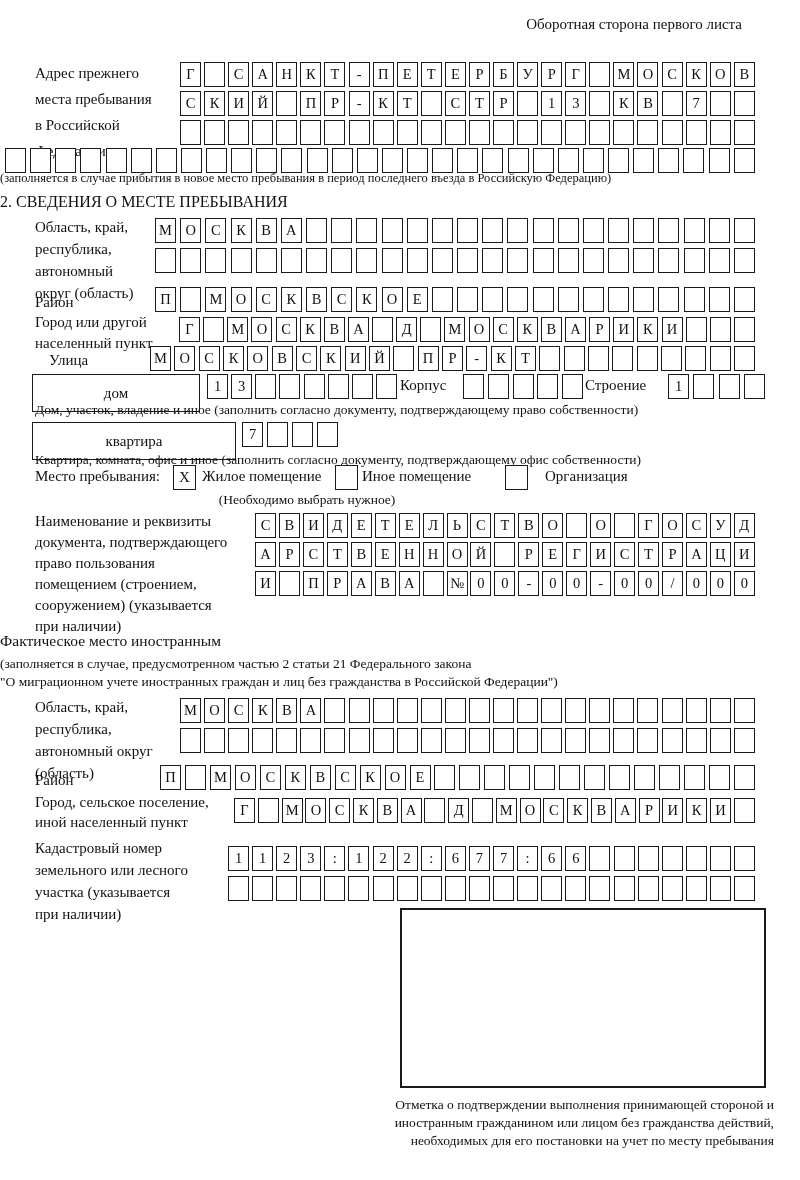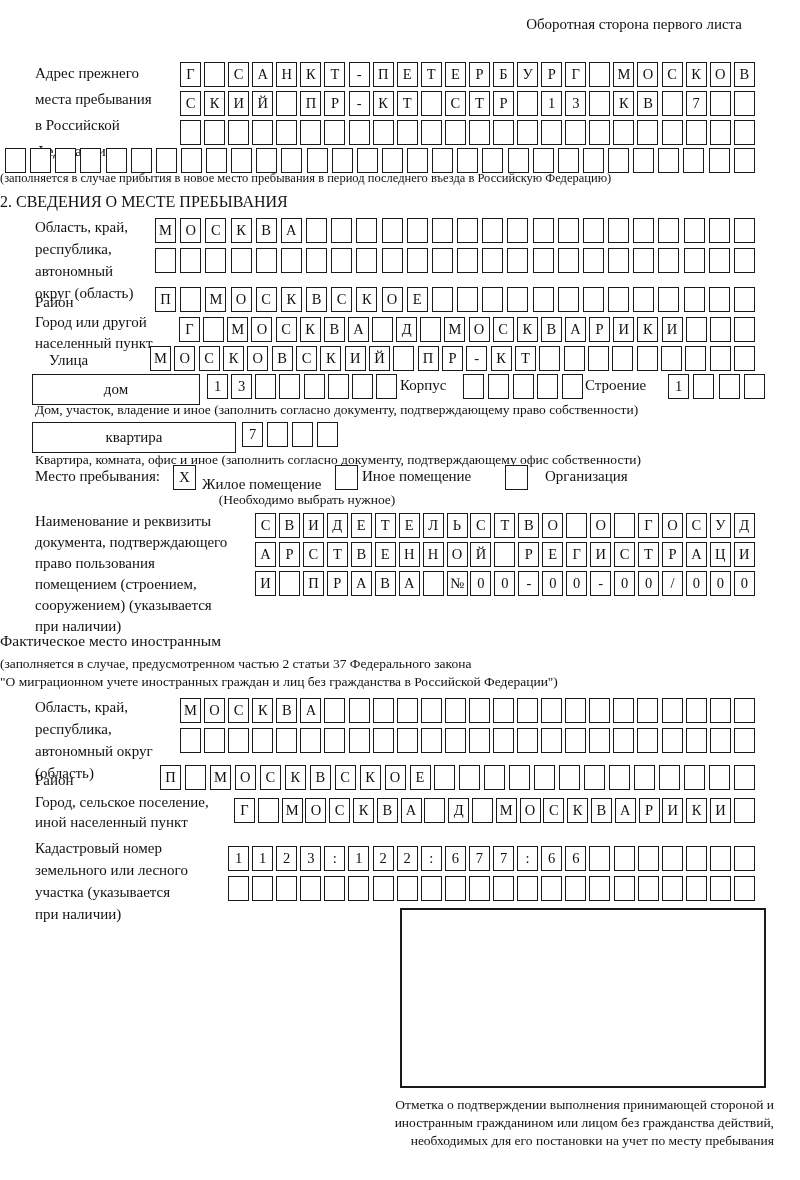--- a/index.html
+++ b/index.html
@@ -7,21 +7,21 @@
        font-family:"Liberation Serif","DejaVu Serif",serif;color:#111;}
   .abs{position:absolute;}
   .label{font-size:15px;line-height:22px;white-space:pre-line;}
   .note{font-size:12.5px;}
   .center{text-align:left;width:800px;left:0;}
   .bold{font-weight:normal;}
   .row{position:absolute;display:flex;justify-content:space-between;}
   .cell{box-sizing:border-box;flex:0 0 auto;width:21px;height:25px;
         border:1.6px solid #1a1a1a;display:flex;align-items:center;justify-content:center;
         font-size:14.5px;background:#fff;}
-  .widebox{box-sizing:border-box;border:1.6px solid #1a1a1a;height:31px;
+  .widebox{box-sizing:border-box;border:1.6px solid #1a1a1a;height:38px;
         display:flex;align-items:center;justify-content:center;font-size:15px;background:#fff;}
   .checkbox{box-sizing:border-box;position:absolute;width:23px;height:25px;border:1.6px solid #1a1a1a;
         display:flex;align-items:center;justify-content:center;font-size:15px;background:#fff;}
   .stamp{box-sizing:border-box;position:absolute;border:2px solid #1a1a1a;background:#fff;}
 </style>
 </head>
 <body>
 
 <div class="abs" style="top:16px;right:58px;font-size:15px;">Оборотная сторона первого листа</div>
 
@@ -319,21 +319,21 @@
 <div class="row" style="left:242px;top:422px;width:96px;">
     <span class="cell">7</span>
     <span class="cell"></span>
     <span class="cell"></span>
     <span class="cell"></span>
   </div>
 <div class="abs" style="left:35px;top:452px;font-size:13.5px;">Квартира, комната, офис и иное (заполнить согласно документу, подтверждающему офис собственности)</div>
 
 <div class="abs" style="left:35px;top:468px;font-size:15px;">Место пребывания:</div>
 <div class="checkbox" style="left:173px;top:465px;">X</div>
-<div class="abs" style="left:202px;top:468px;font-size:15px;margin-top:8px;">Жилое помещение</div>
+<div class="abs" style="left:202px;top:468px;font-size:15px;">Жилое помещение</div>
 <div class="checkbox" style="left:335px;top:465px;"></div>
 <div class="abs" style="left:362px;top:468px;font-size:15px;">Иное помещение</div>
 <div class="checkbox" style="left:505px;top:465px;"></div>
 <div class="abs" style="left:545px;top:468px;font-size:15px;">Организация</div>
 <div class="abs" style="left:142px;top:492px;width:330px;text-align:center;font-size:13.5px;">(Необходимо выбрать нужное)</div>
 
 <div class="abs label" style="left:35px;top:511px;line-height:21px;">Наименование и реквизиты
 документа, подтверждающего
 право пользования
 помещением (строением,
@@ -403,21 +403,21 @@
     <span class="cell">-</span>
     <span class="cell">0</span>
     <span class="cell">0</span>
     <span class="cell">/</span>
     <span class="cell">0</span>
     <span class="cell">0</span>
     <span class="cell">0</span>
   </div>
 
 <div class="abs center bold" style="top:632px;font-size:15.5px;">Фактическое место иностранным</div>
-<div class="abs center" style="top:656px;font-size:13.5px;">(заполняется в случае, предусмотренном частью 2 статьи 37 Федерального закона</div>
+<div class="abs center" style="top:656px;font-size:13.5px;">(заполняется в случае, предусмотренном частью 2 статьи 21 Федерального закона</div>
 <div class="abs center" style="top:674px;font-size:13.5px;">"О миграционном учете иностранных граждан и лиц без гражданства в Российской Федерации")</div>
 
 <div class="abs label" style="left:35px;top:696px;">Область, край,
 республика,
 автономный округ
 (область)</div>
 <div class="row" style="left:180px;top:698px;width:575px;">
     <span class="cell">М</span>
     <span class="cell">О</span>
     <span class="cell">С</span>

